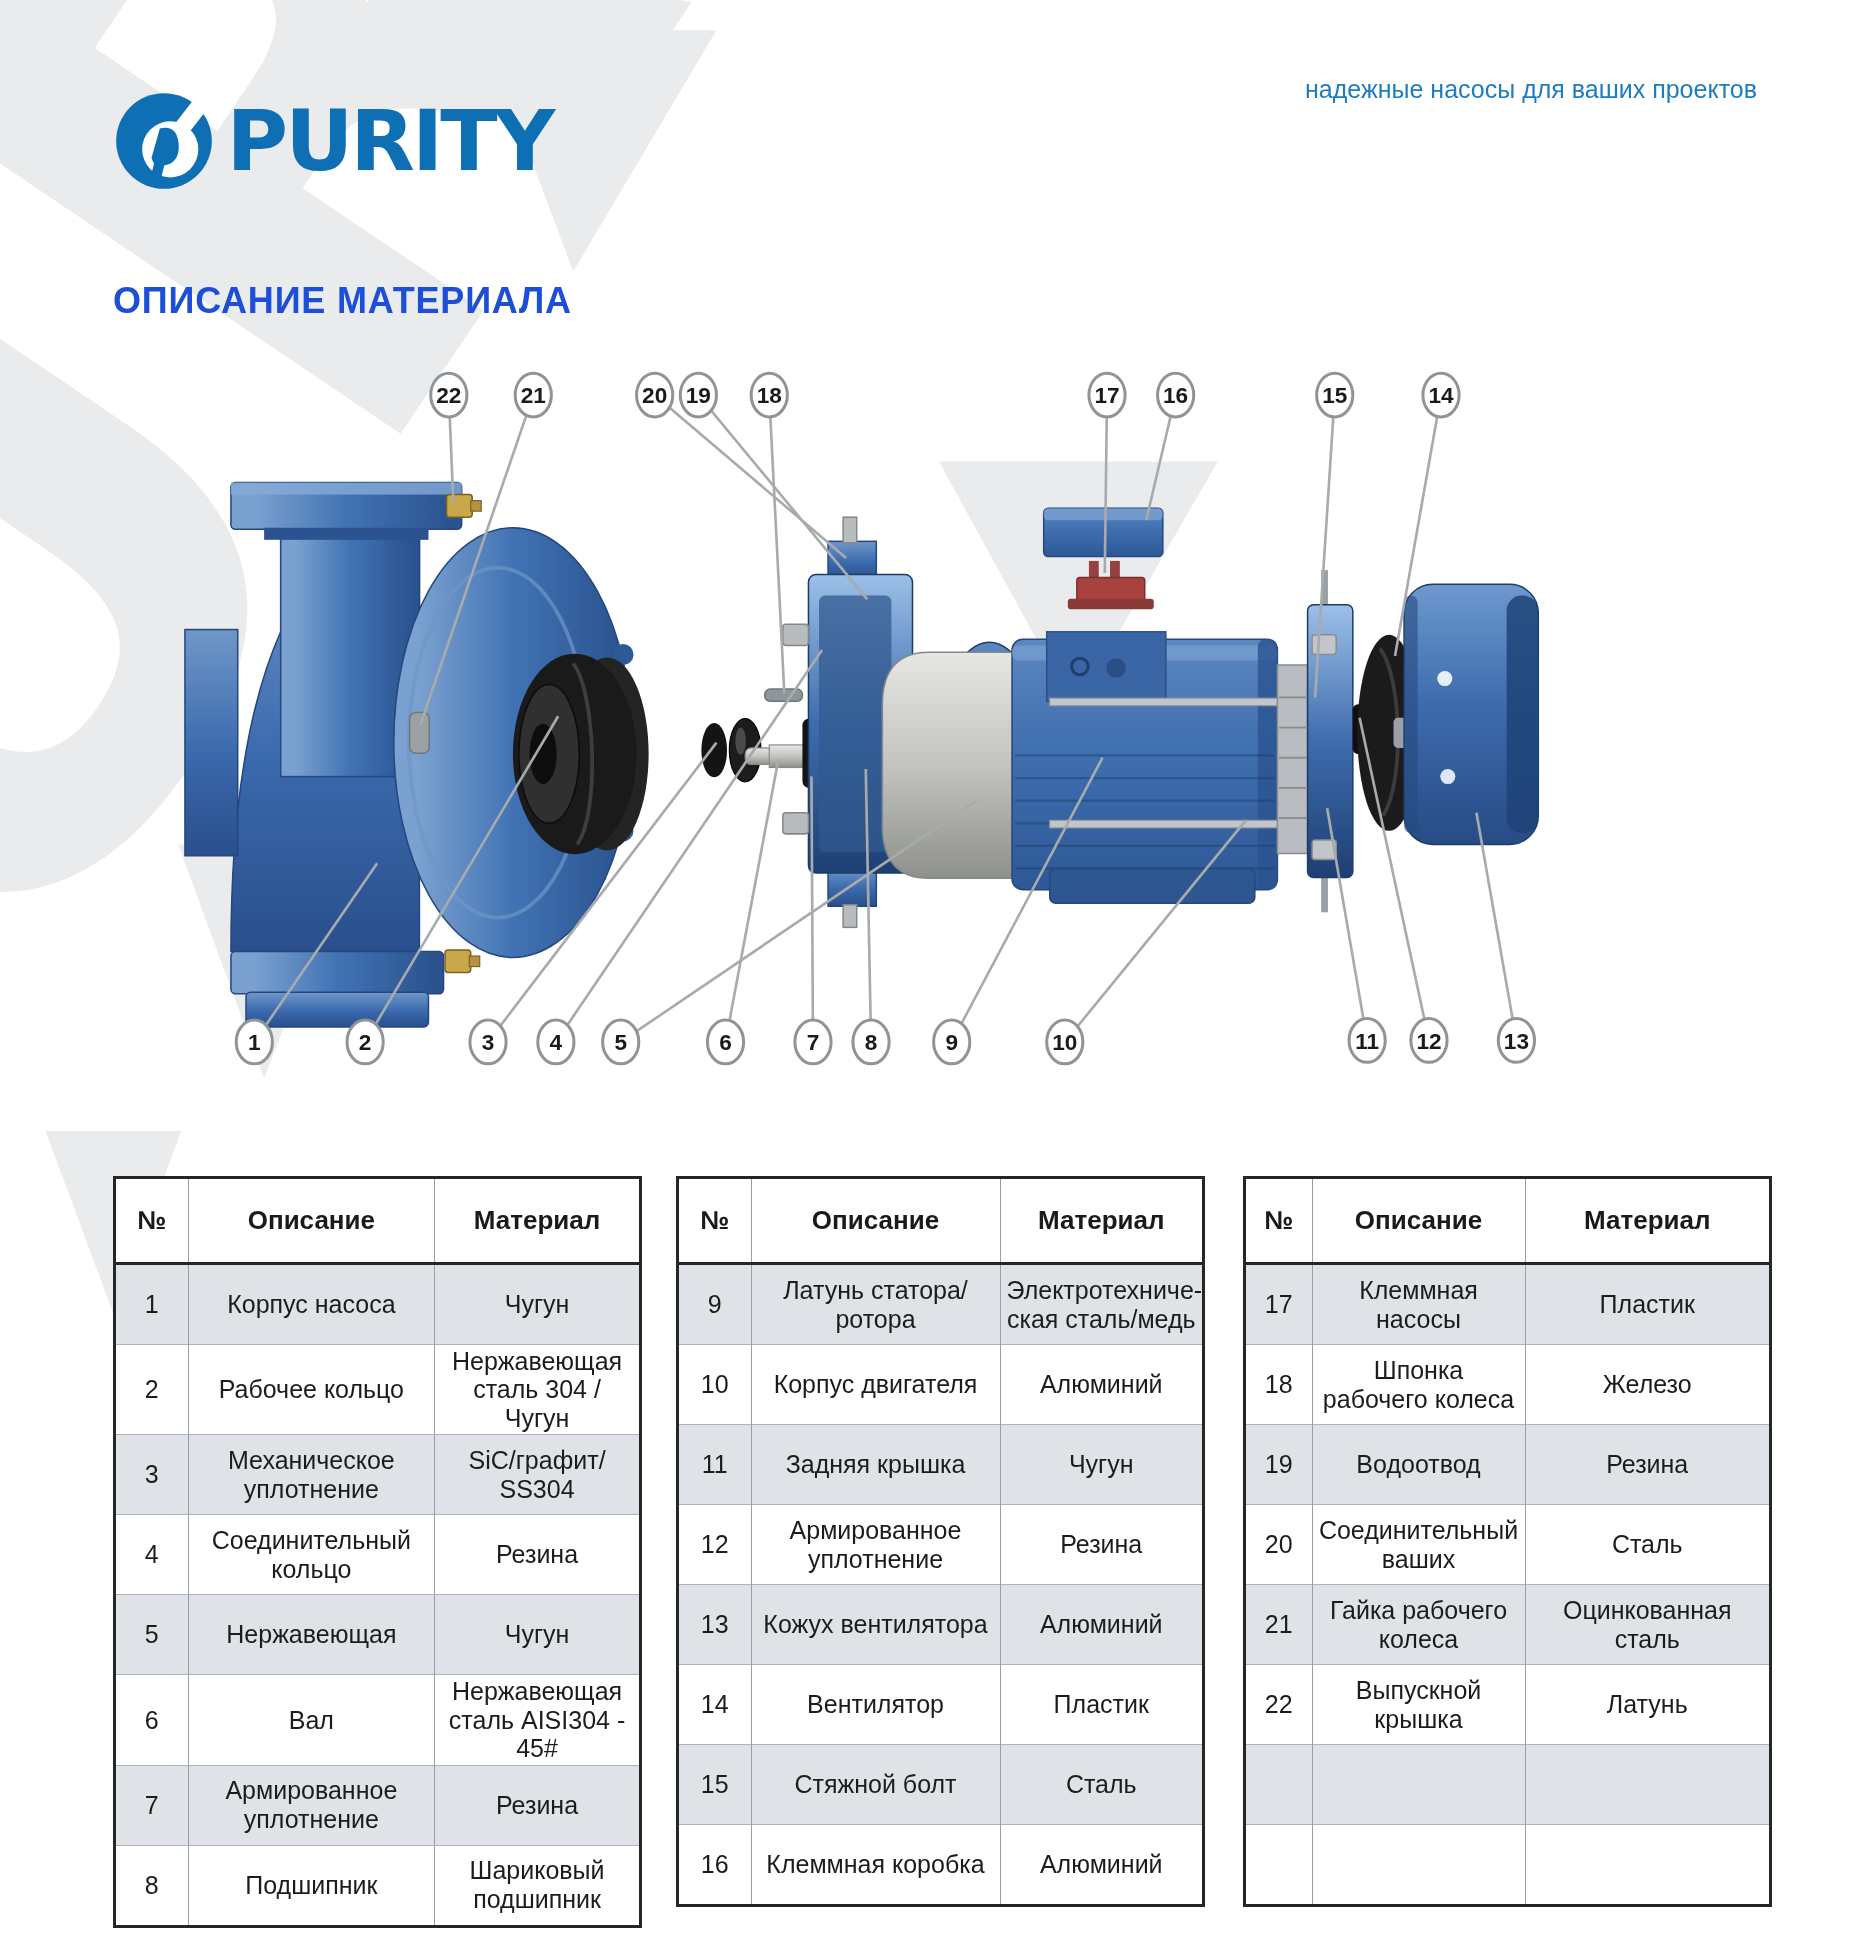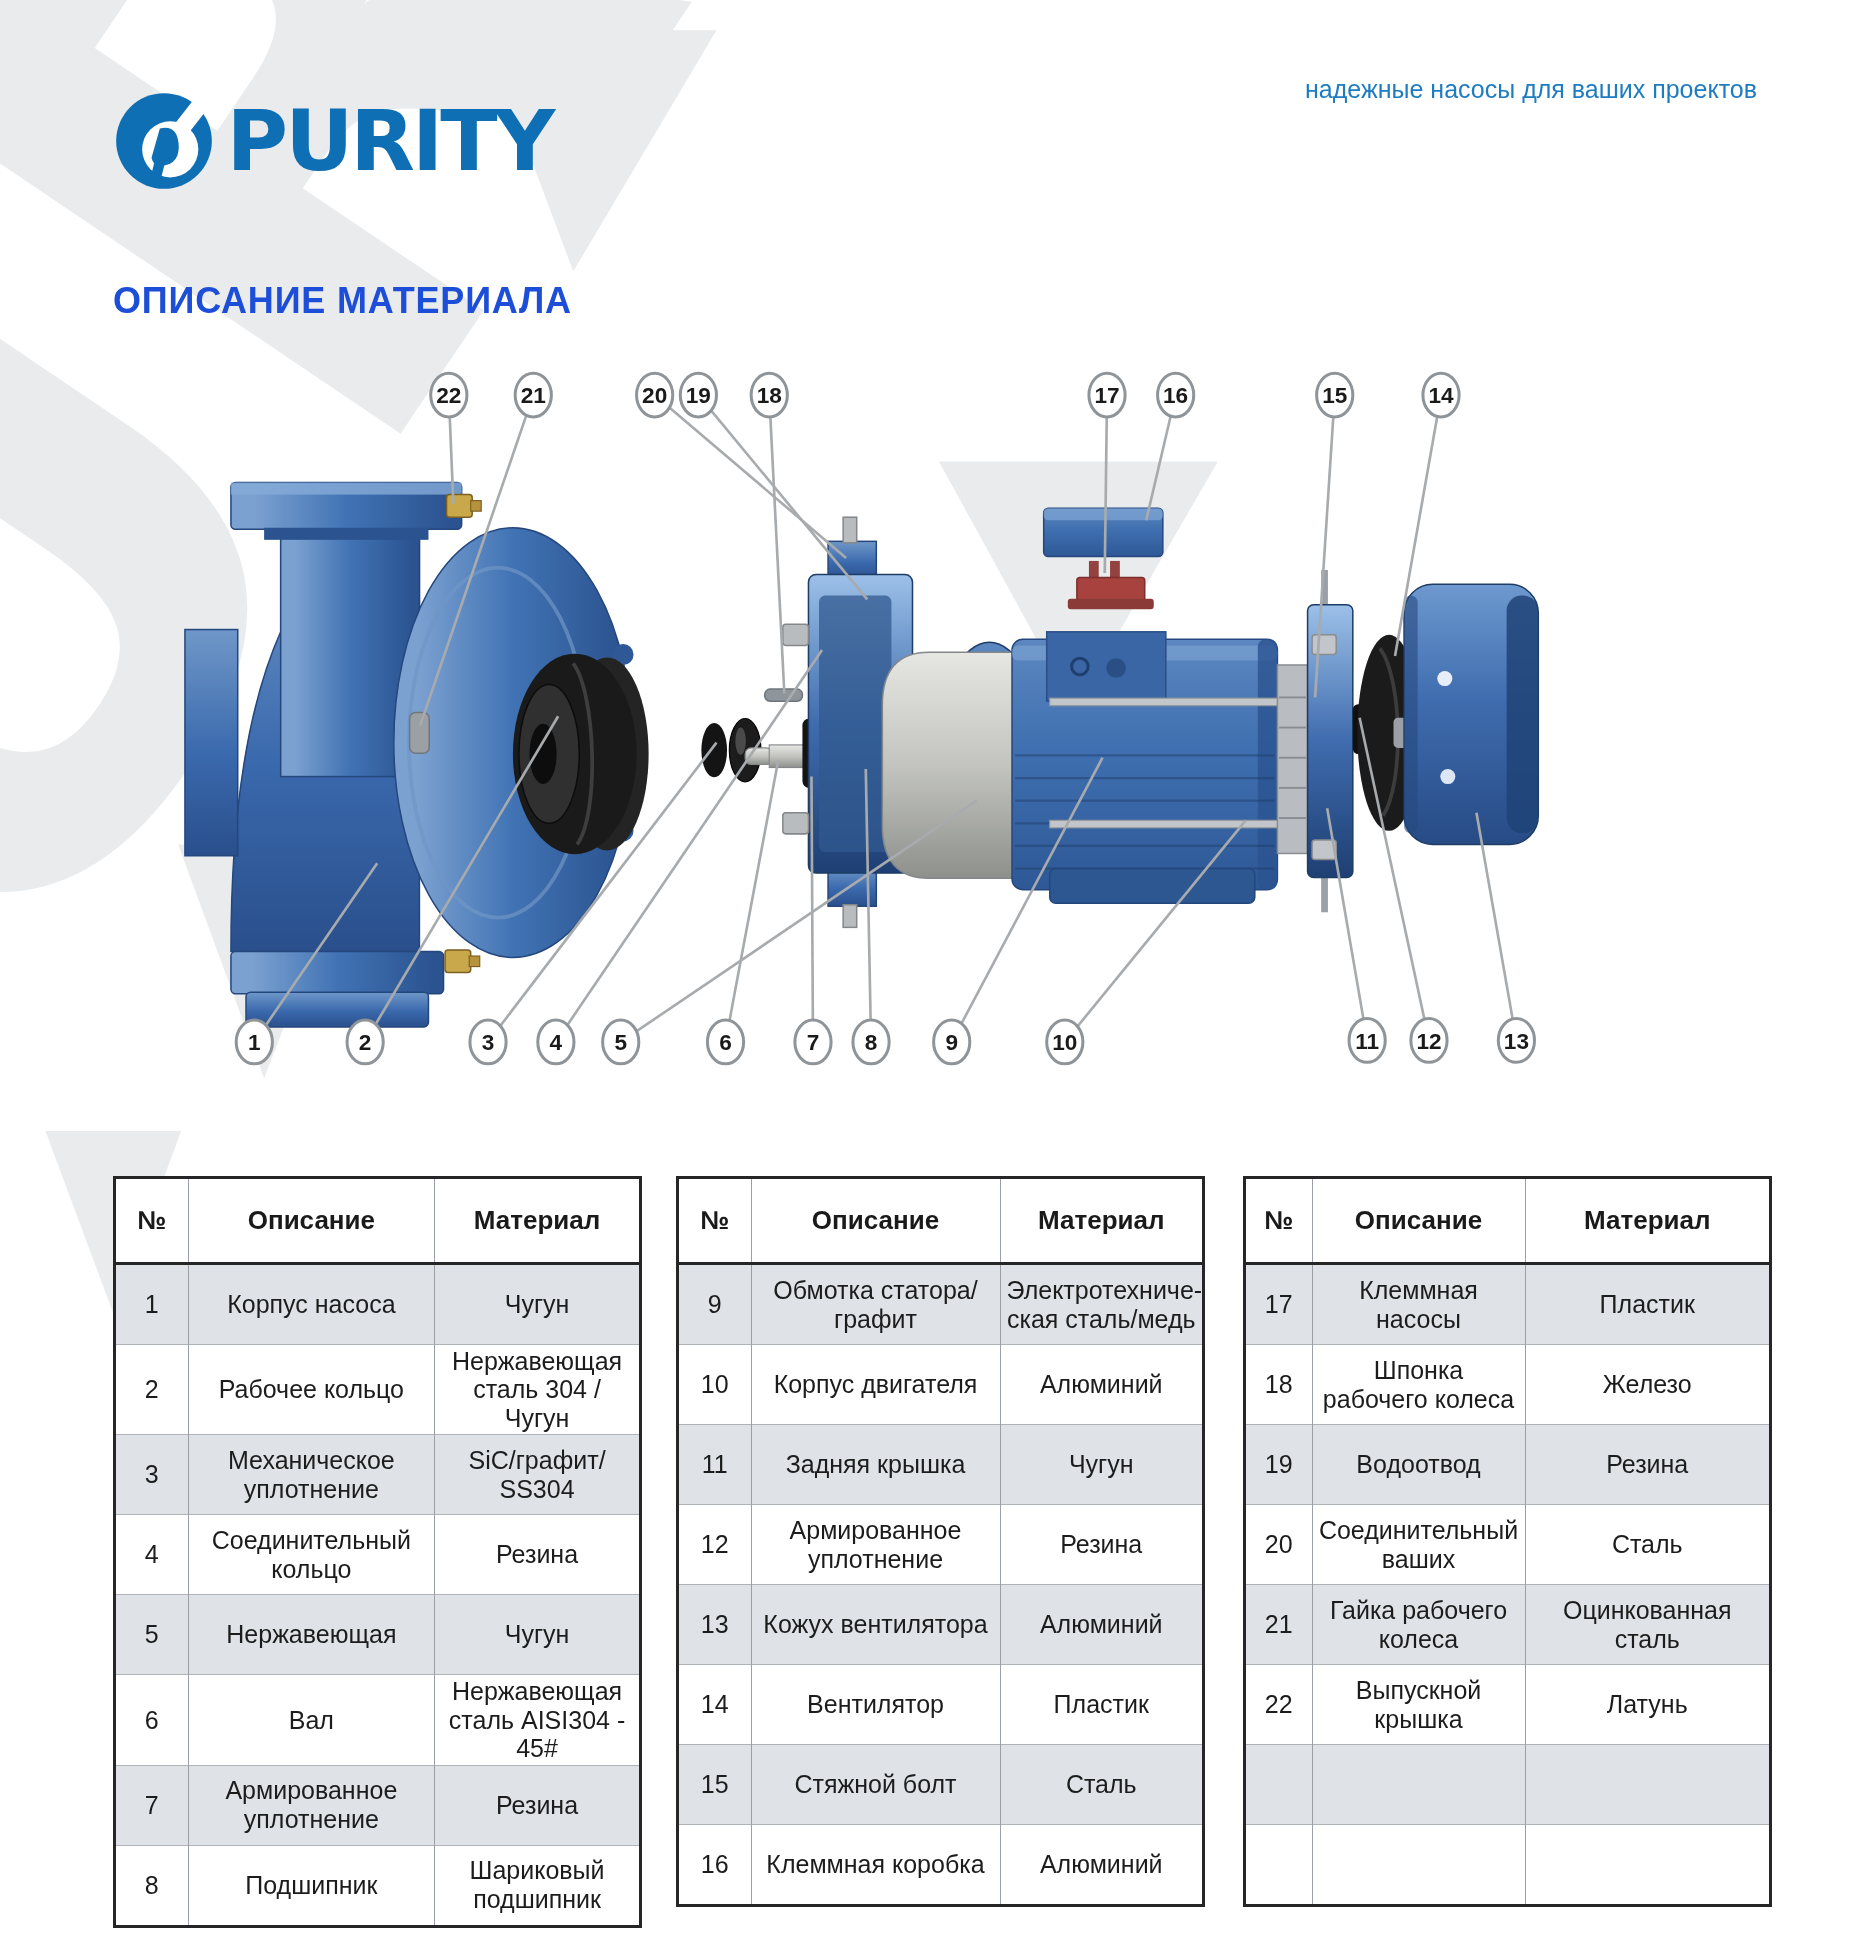--- a/index.html
+++ b/index.html
@@ -368,21 +368,21 @@
           <thead>
             <tr>
               <th>№</th>
               <th>Описание</th>
               <th>Материал</th>
             </tr>
           </thead>
           <tbody>
             <tr class="alt">
               <td>9</td>
-              <td>Обмотка статора/ графит</td>
+              <td>Латунь статора/ ротора</td>
               <td>Электротехниче- ская сталь/медь</td>
             </tr>
             <tr>
               <td>10</td>
               <td>Корпус двигателя</td>
               <td>Алюминий</td>
             </tr>
             <tr class="alt">
               <td>11</td>
               <td>Задняя крышка</td>

